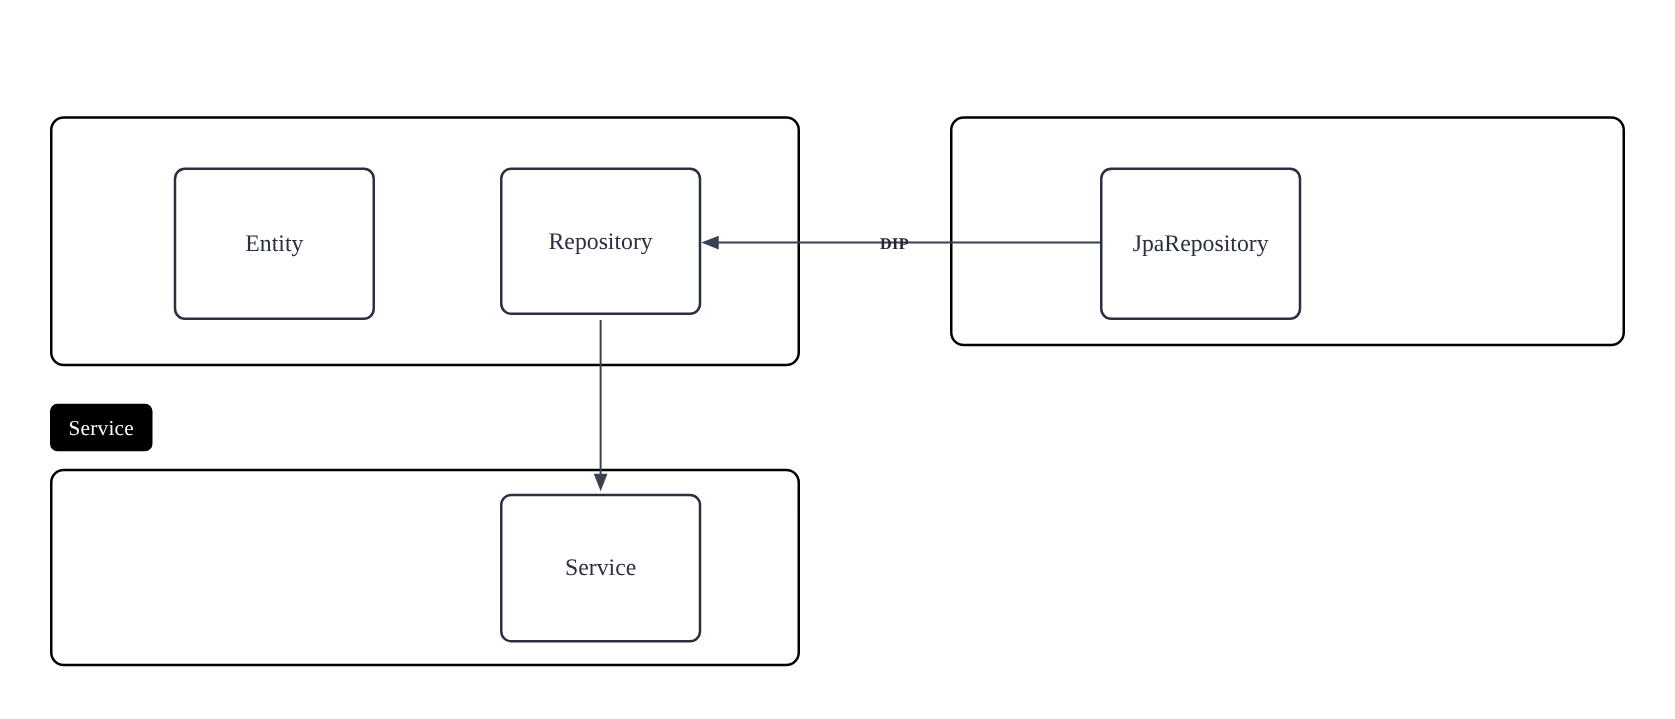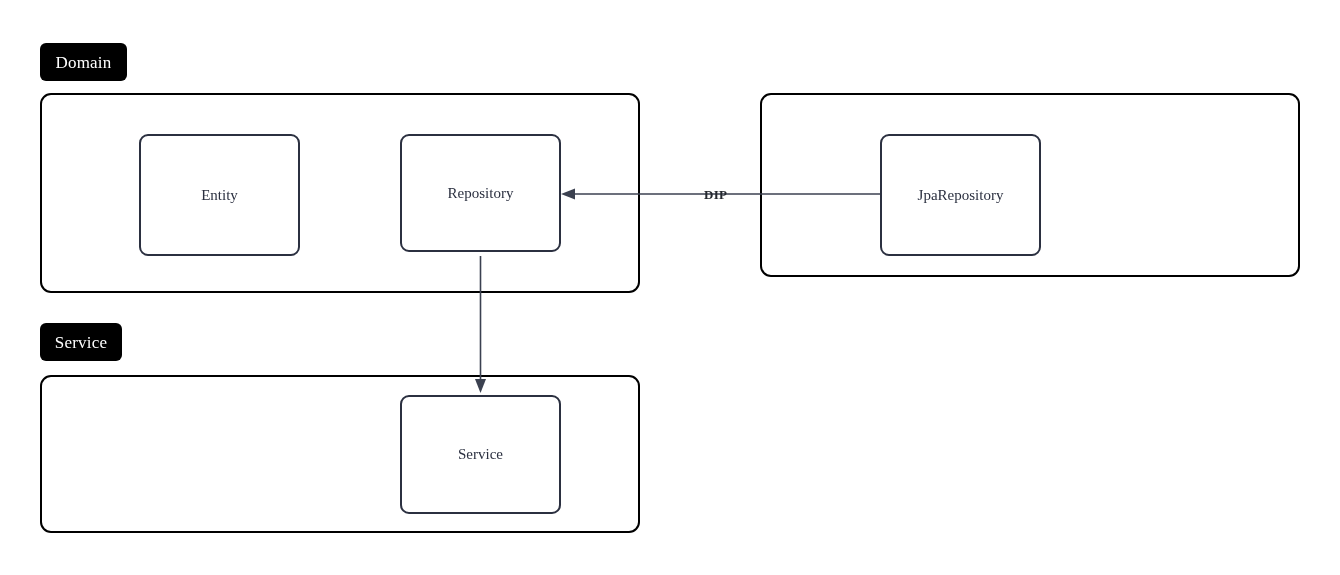--- a/index.html
+++ b/index.html
@@ -50,21 +50,21 @@
   .node {
     position: absolute;
     box-sizing: border-box;
     display: flex;
     align-items: center;
     justify-content: center;
     background: #ffffff;
     border: 2px solid #2b3040;
     border-radius: 9px;
     color: #2b3040;
-    font-size: 15px;
+    font-size: 19px;
     line-height: 1;
     white-space: nowrap;
     font-family: "Liberation Serif", "DejaVu Serif", serif;
   }
 
   
   #connectors {
     position: absolute;
     left: 0;
     top: 0;
@@ -96,23 +96,20 @@
     white-space: nowrap;
     font-family: "Liberation Serif", "DejaVu Serif", serif;
     background: transparent;
   }
 </style>
 </head>
 <body>
 
 <div id="canvas">
 
-  <div class="layer-badge" style="left:40px; top:43px; width:87px;">
-    <span>Domain</span>
-  </div>
   <div class="layer" style="left:40px; top:93px; width:600px; height:200px;"></div>
 
   <div class="node" style="left:139px; top:134px; width:161px; height:122px;">
     <span>Entity</span>
   </div>
   <div class="node" style="left:400px; top:134px; width:161px; height:118px;">
     <span>Repository</span>
   </div>
 
   <div class="layer-badge" style="left:40px; top:323px; width:82px;">

